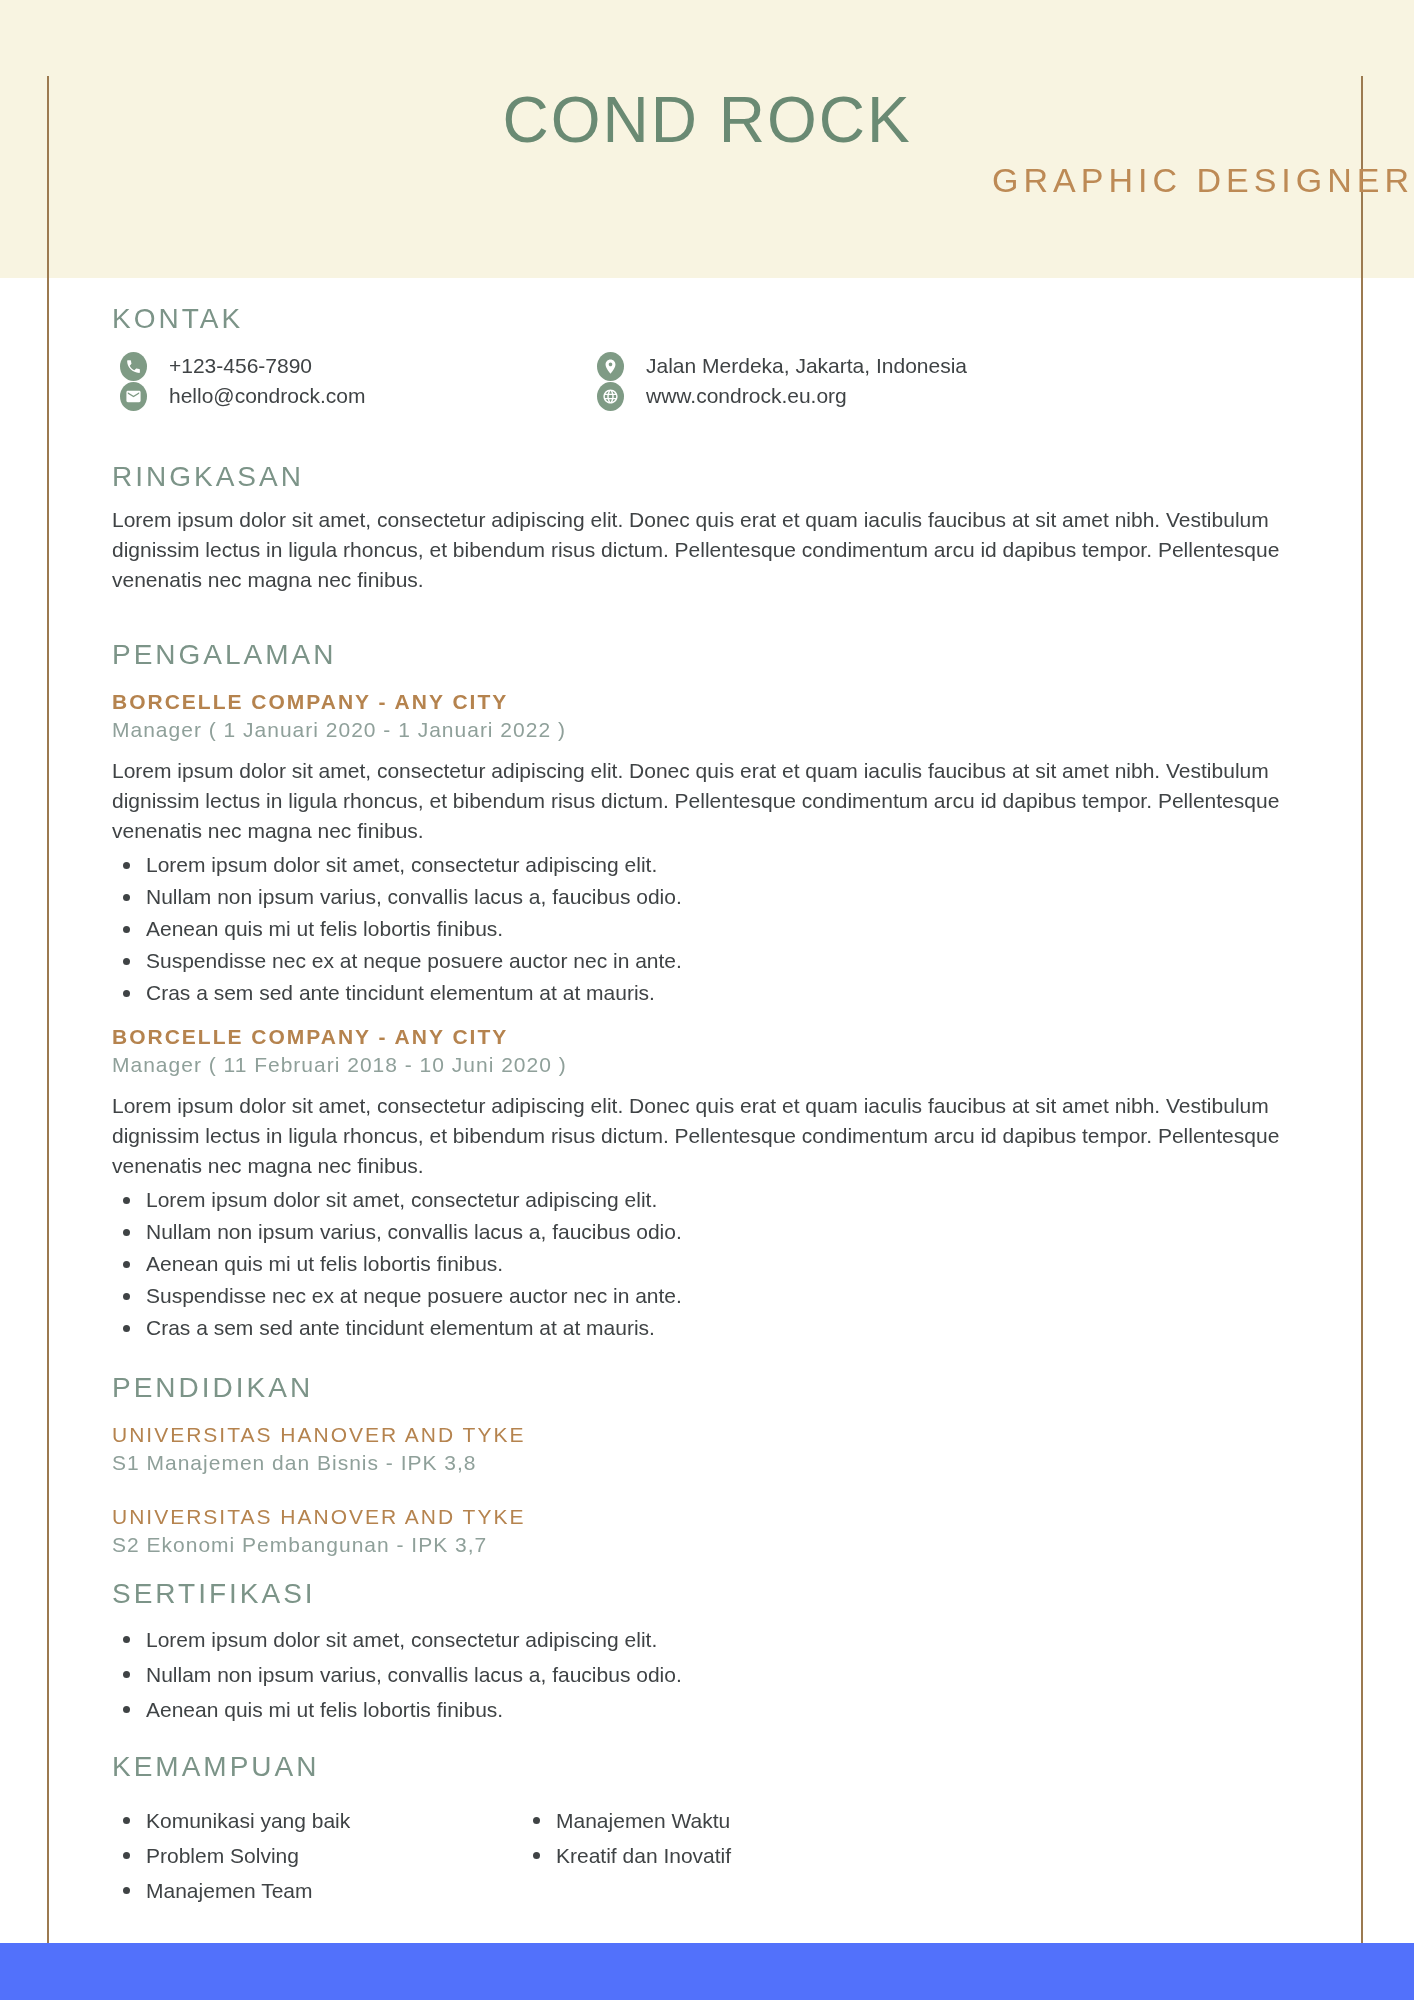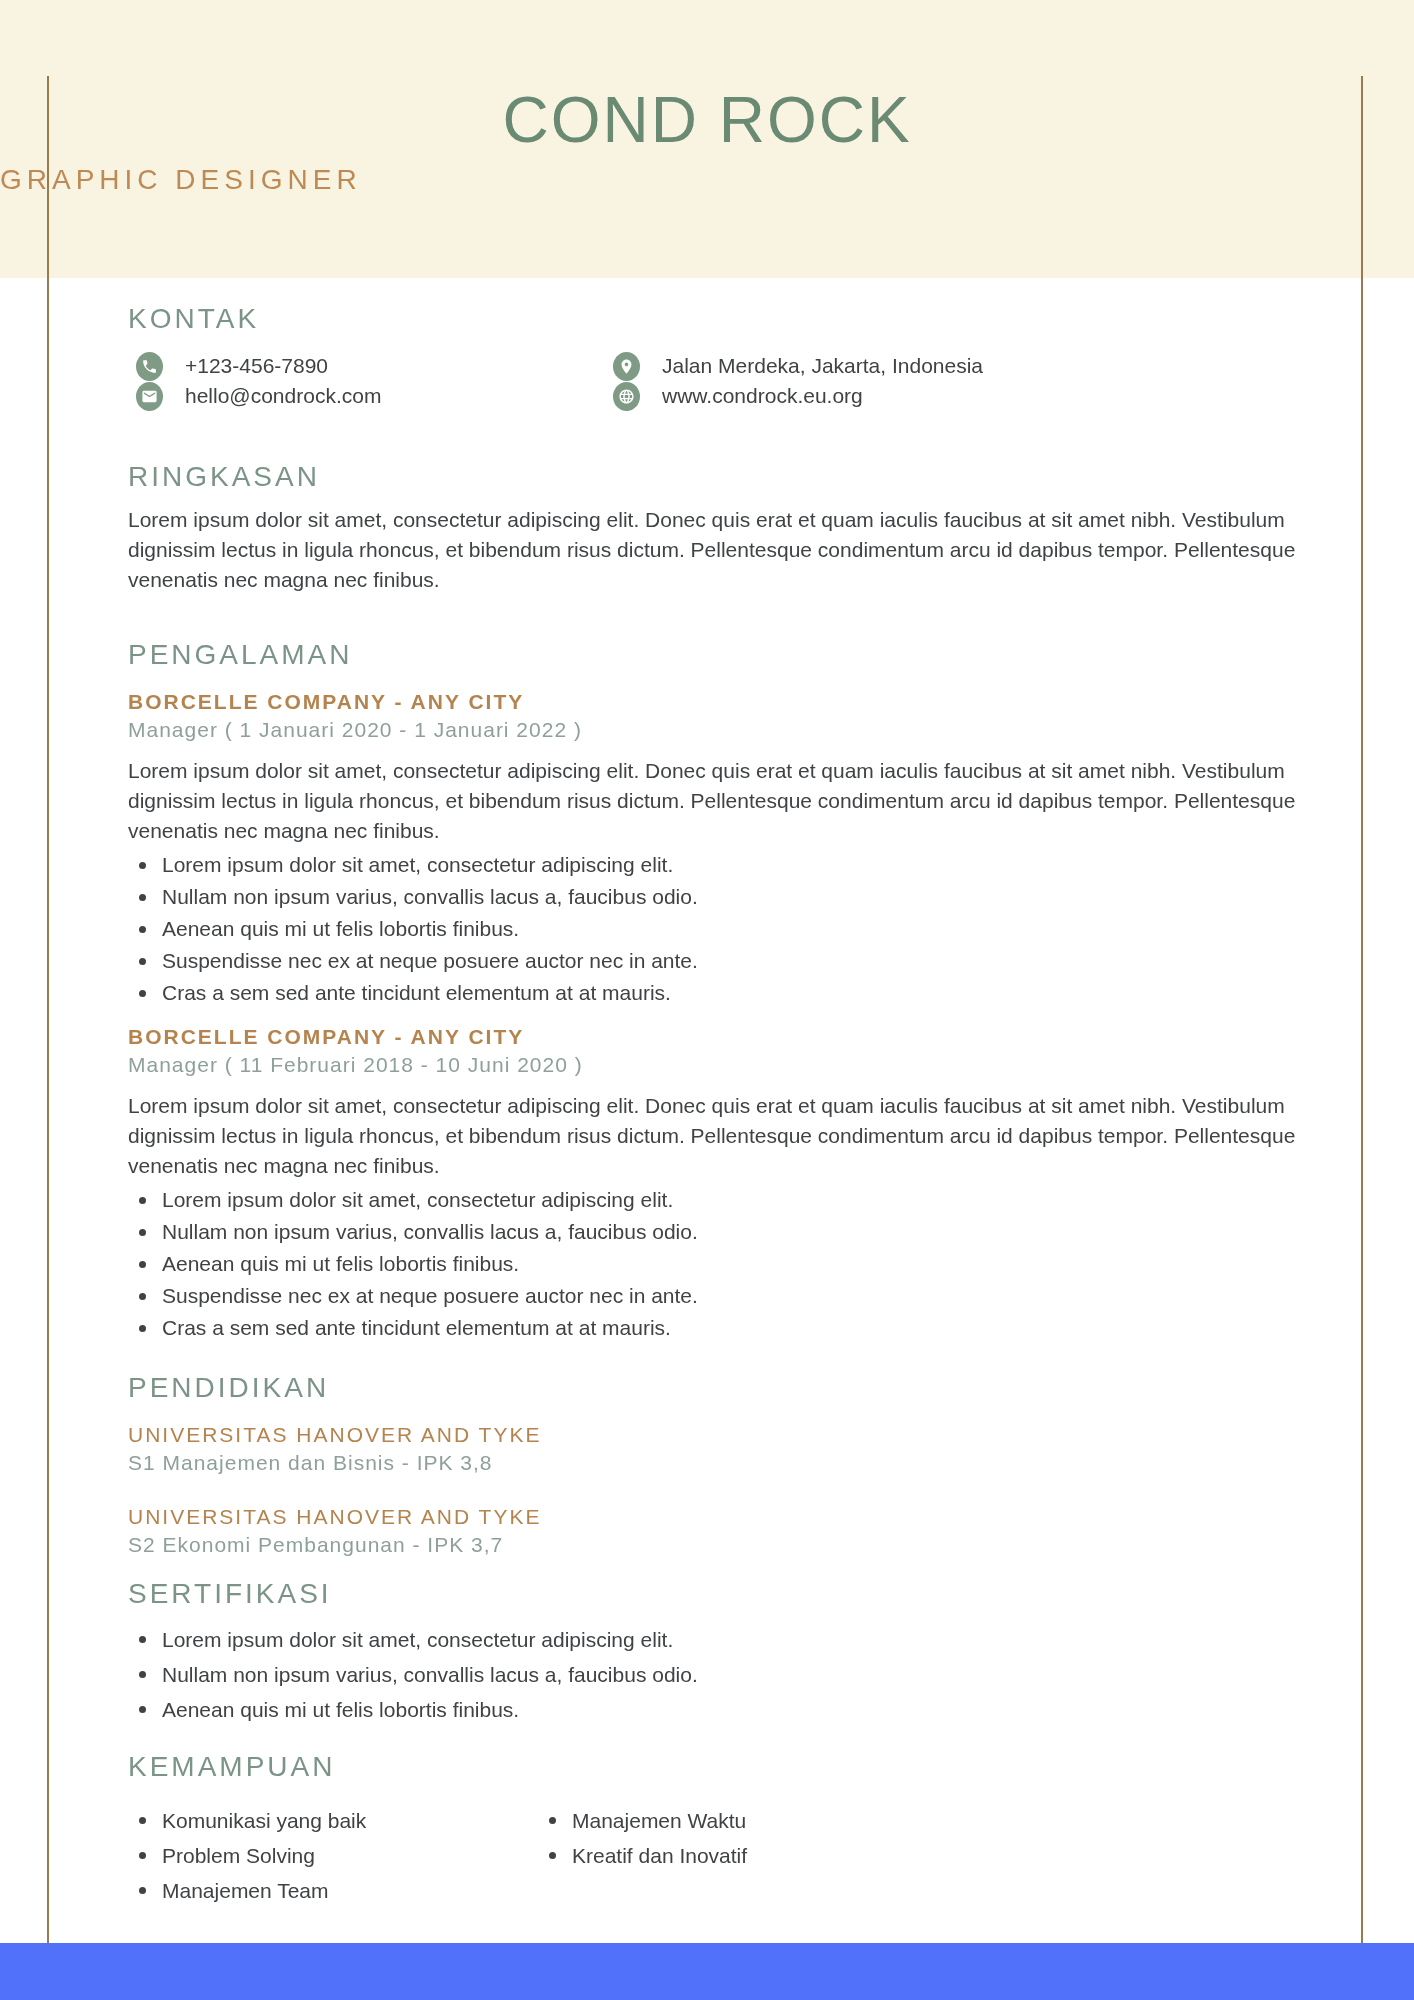--- a/index.html
+++ b/index.html
@@ -15,26 +15,26 @@
   .sideline.left{left:47px}
   .sideline.right{left:1361px}
   .footer-bar{position:absolute;left:0;bottom:0;width:100%;height:57px;background:#5271fb}
 
   
   .name{
     position:absolute;top:84px;left:0;width:100%;text-align:center;
     font-size:64px;line-height:72px;letter-spacing:2px;color:#6a8a73;font-weight:400;
   }
   .subtitle{
-    position:absolute;top:163px;left:0;width:100%;text-align:left;
-    font-size:28px;line-height:34px;letter-spacing:5px;color:#bd8a55;font-weight:500;
+    position:absolute;top:163px;left:0;width:100%;text-align:right;
+    font-size:34px;line-height:34px;letter-spacing:5px;color:#bd8a55;font-weight:500;
   }
 
   
-  .section{position:absolute;left:128px;width:1252px}
+  .section{position:absolute;left:112px;width:1252px}
   h2.sec{font-size:28px;line-height:32px;letter-spacing:3px;color:#7c9488;font-weight:400;margin:0}
 
   #kontak{top:303px}
   .contact-grid{margin-top:16px;display:grid;grid-template-columns:485px 1fr;}
   .contact-item{display:flex;align-items:center;height:30px;gap:22px;font-size:21px}
   .contact-item.col1{padding-left:8px}
   .badge{
     width:27px;height:29px;border-radius:50%;background:#7f9b85;
     display:flex;align-items:center;justify-content:center;flex:0 0 27px;
   }

